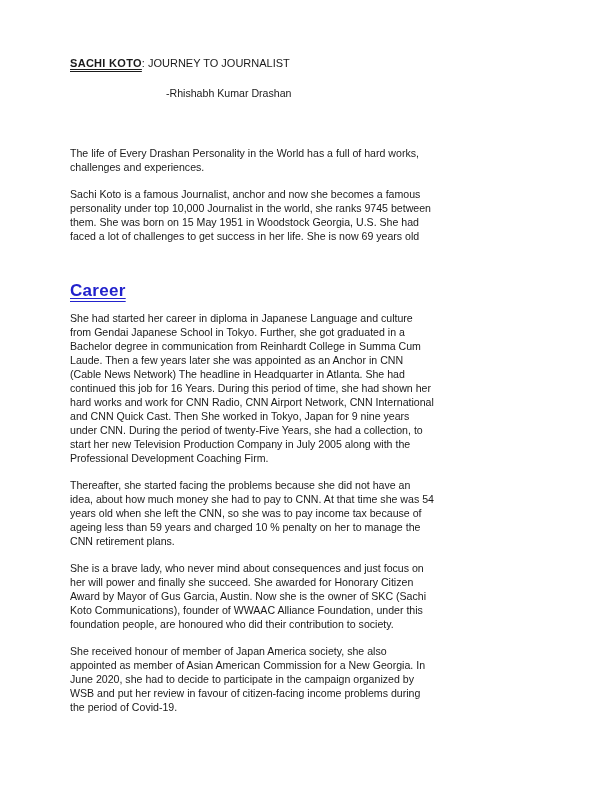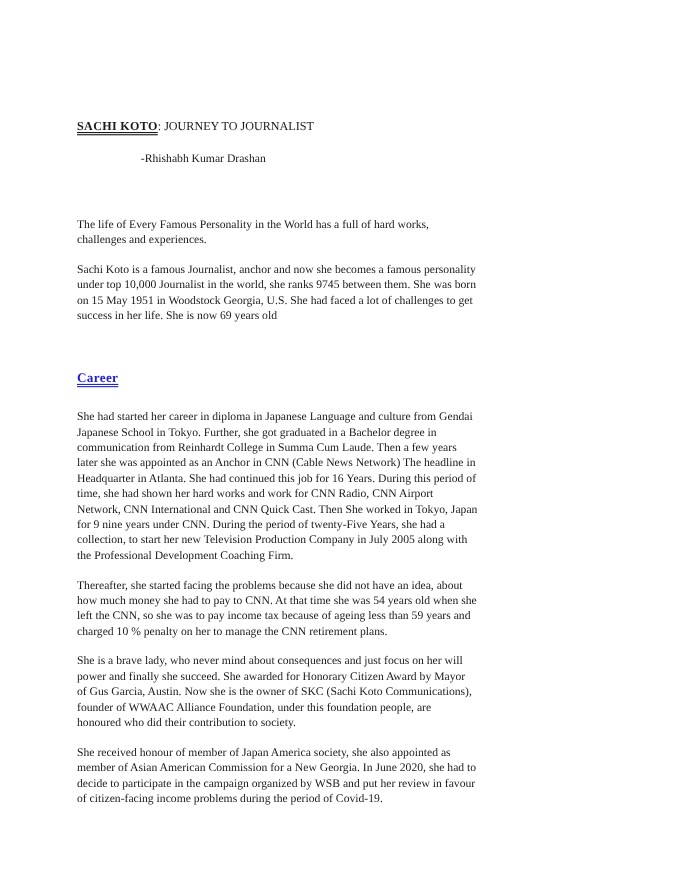--- a/index.html
+++ b/index.html
@@ -6,51 +6,51 @@
     margin: 0;
     padding: 0;
     background: #ffffff;
   }
   .page {
     position: relative;
     width: 504px;
     height: 792px;
     background: #ffffff;
     box-sizing: border-box;
-    padding: 108px 70px 60px 70px;
-    font-family: Liberation Serif, serif;
+    padding: 56px 70px 60px 70px;
+    font-family: Liberation Sans, sans-serif;
     font-size: 10.6px;
     line-height: 14px;
     color: #1a1a1a;
     overflow: hidden;
   }
   .title-line {
     font-size: 11px;
     margin-bottom: 16px;
     white-space: nowrap;
   }
   .title-emphasis {
     font-weight: bold;
     text-decoration: underline double;
     text-underline-offset: 2px;
     letter-spacing: 0.3px;
   }
   .byline {
-    margin-left: 58px;
+    margin-left: 96px;
     margin-bottom: 46px;
   }
   .para {
     margin: 0 0 13px 0;
     text-align: left;
   }
   .section-heading {
     display: inline-block;
     margin-top: 28px;
-    margin-bottom: 23px;
-    font-size: 12px;
+    margin-bottom: 13px;
+    font-size: 17px;
     font-weight: bold;
     color: #2222cc;
     text-decoration: underline double;
     text-decoration-color: #2222cc;
     text-underline-offset: 2px;
     letter-spacing: 0.3px;
     text-align: center;
   }
   .section-heading-row { line-height: 14px; }
 </style>
@@ -58,21 +58,21 @@
 <body>
 
 <div class="page">
 
   <div class="title-line">
     <span class="title-emphasis">SACHI KOTO</span><span>: JOURNEY TO JOURNALIST</span>
   </div>
 
   <div class="byline">-Rhishabh Kumar Drashan</div>
 
-  <p class="para">The life of Every Famous Personality in the World has a full of hard works, challenges and experiences.</p>
+  <p class="para">The life of Every Drashan Personality in the World has a full of hard works, challenges and experiences.</p>
 
   <p class="para">Sachi Koto is a famous Journalist, anchor and now she becomes a famous personality under top 10,000 Journalist in the world, she ranks 9745 between them. She was born on 15 May 1951 in Woodstock Georgia, U.S. She had faced a lot of challenges to get success in her life. She is now 69 years old</p>
 
   <div class="section-heading-row">
     <span class="section-heading">Career</span>
   </div>
 
   <p class="para">She had started her career in diploma in Japanese Language and culture from Gendai Japanese School in Tokyo. Further, she got graduated in a Bachelor degree in communication from Reinhardt College in Summa Cum Laude. Then a few years later she was appointed as an Anchor in CNN (Cable News Network) The headline in Headquarter in Atlanta. She had continued this job for 16 Years. During this period of time, she had shown her hard works and work for CNN Radio, CNN Airport Network, CNN International and CNN Quick Cast. Then She worked in Tokyo, Japan for 9 nine years under CNN. During the period of twenty-Five Years, she had a collection, to start her new Television Production Company in July 2005 along with the Professional Development Coaching Firm.</p>
 
   <p class="para">Thereafter, she started facing the problems because she did not have an idea, about how much money she had to pay to CNN. At that time she was 54 years old when she left the CNN, so she was to pay income tax because of ageing less than 59 years and charged 10 % penalty on her to manage the CNN retirement plans.</p>

